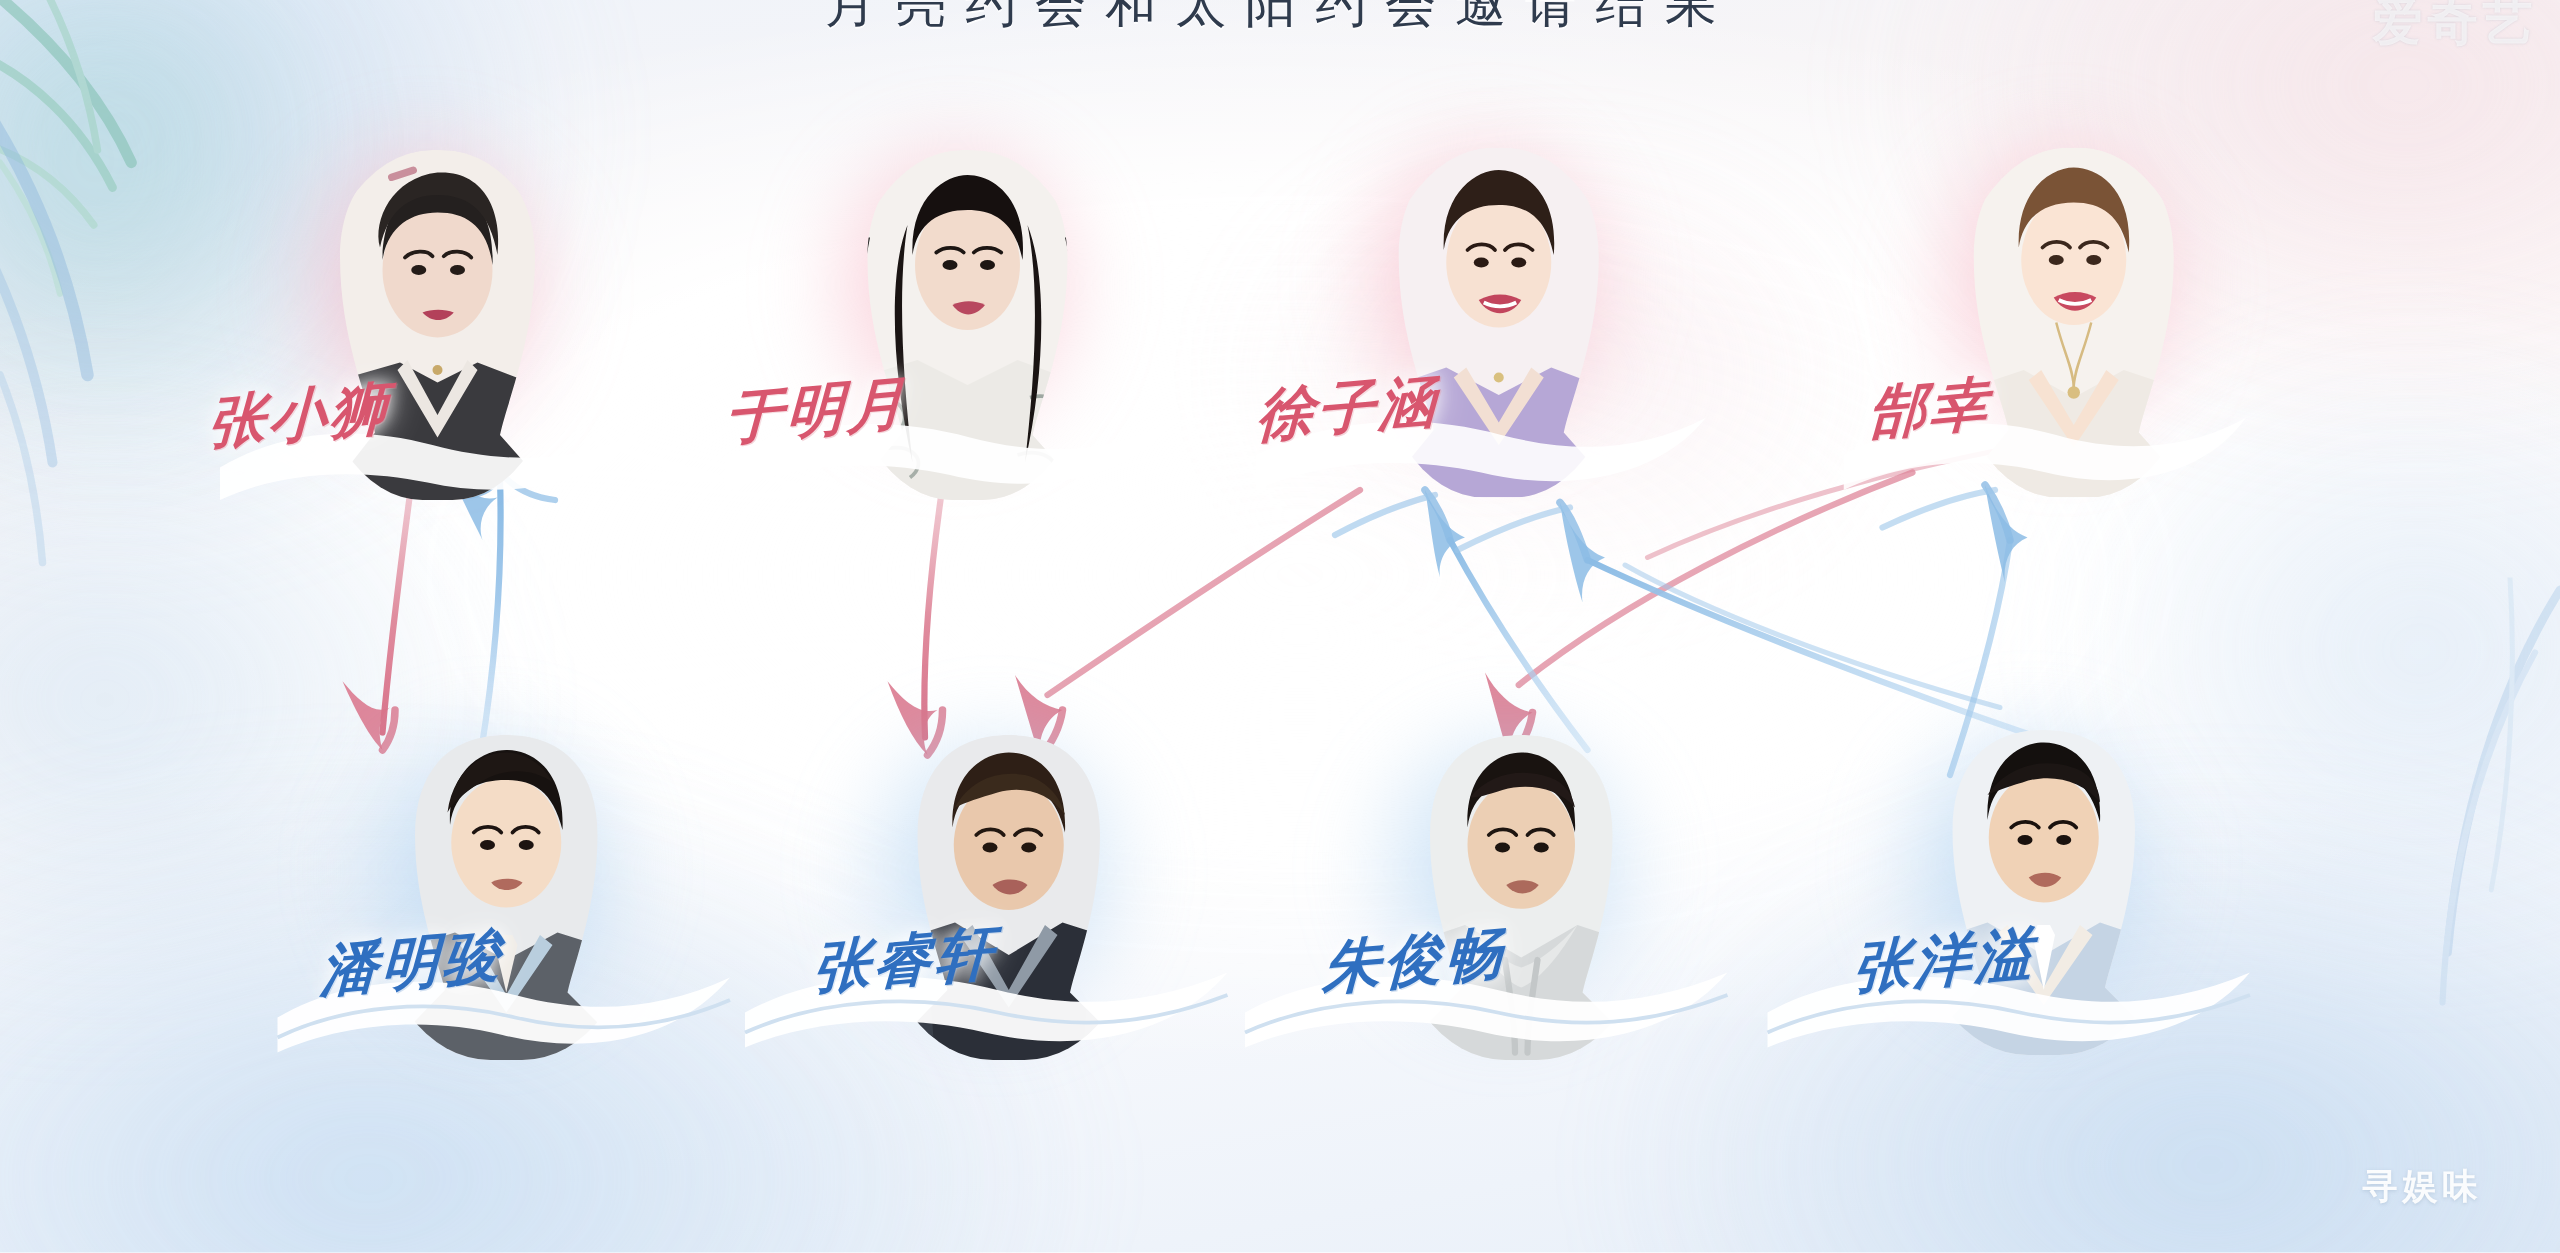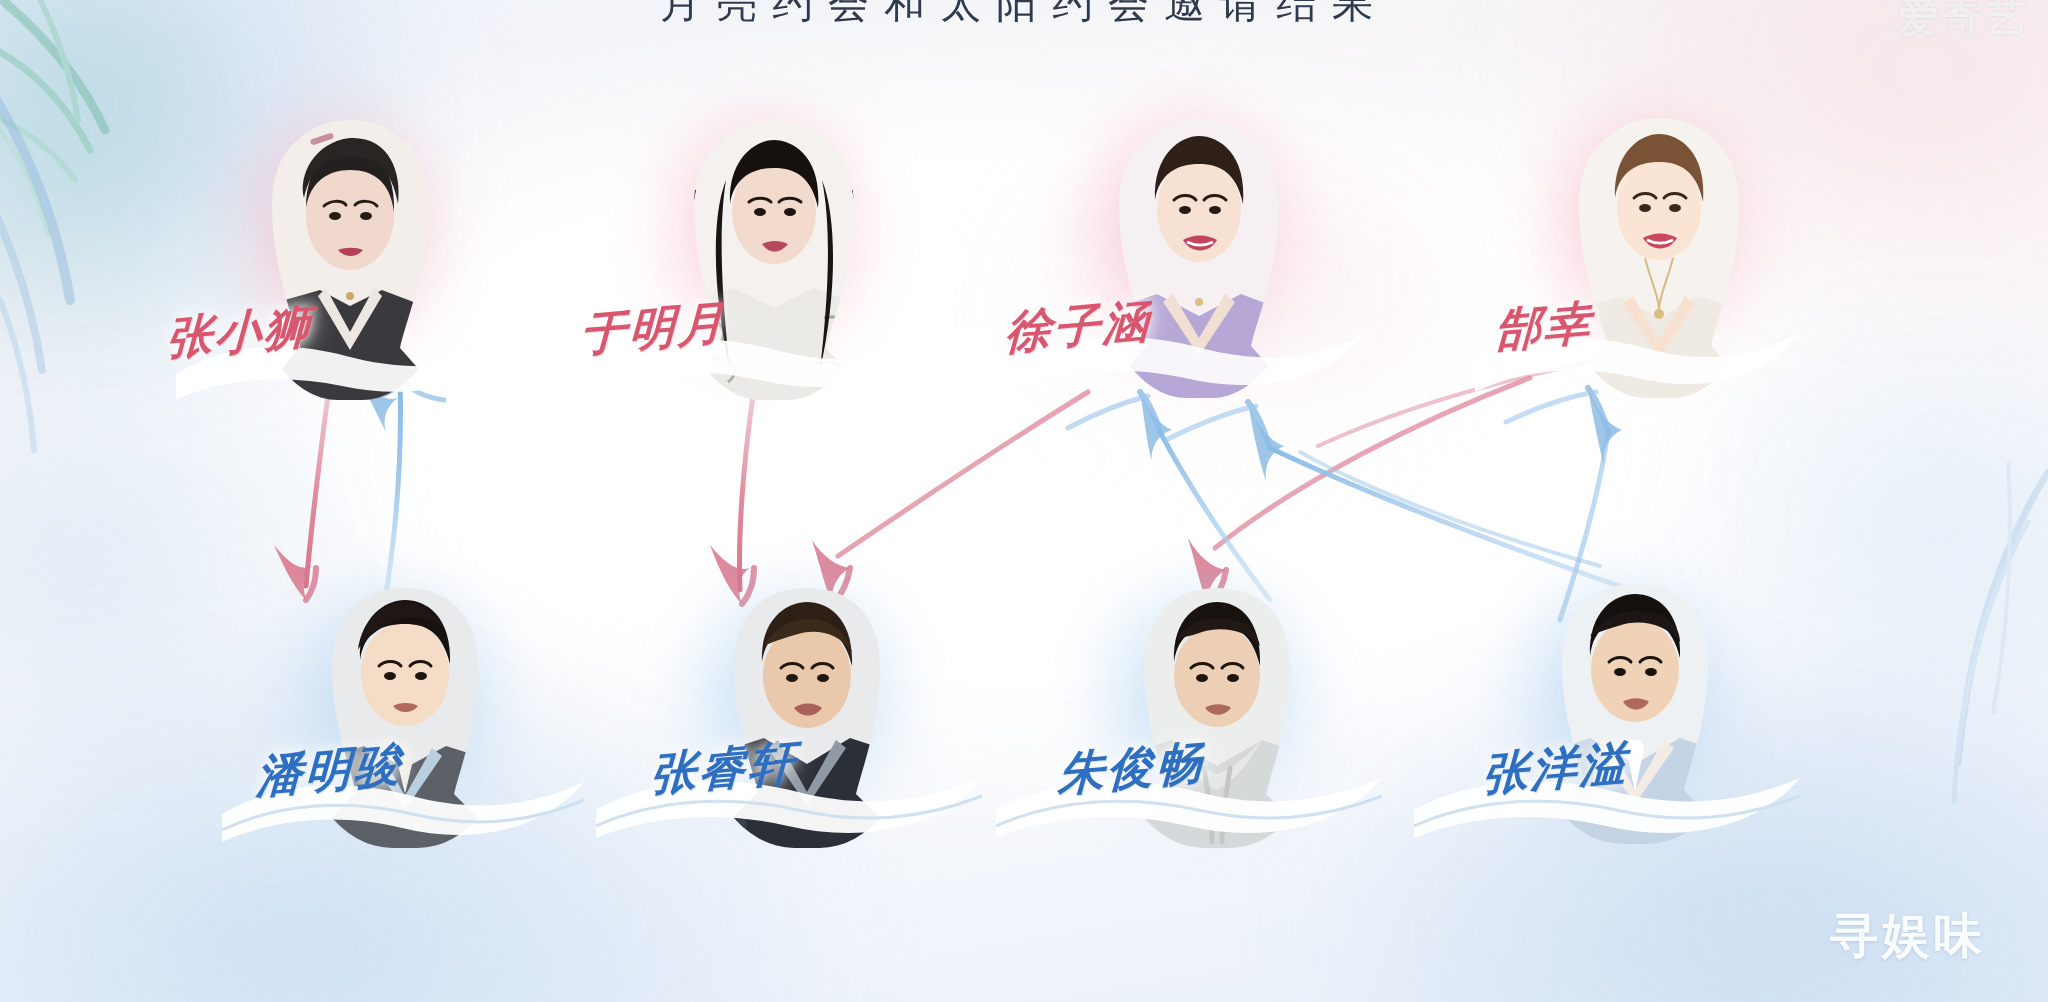--- a/index.html
+++ b/index.html
@@ -79,21 +79,21 @@
 
   
   #arrows{position:absolute;inset:0;pointer-events:none;}
 
   
   .wm{position:absolute;color:rgba(255,255,255,.62);font-weight:700;
       letter-spacing:4px;pointer-events:none;
       font-family:"DejaVu Sans","Liberation Sans",sans-serif;
       text-shadow:0 0 2px rgba(120,140,165,.25);}
   #wm-top{right:18px;top:-10px;font-size:40px;}
-  #wm-bottom{right:62px;bottom:34px;font-size:48px;color:rgba(255,255,255,.92);
+  #wm-bottom{right:62px;bottom:34px;font-size:28px;color:rgba(255,255,255,.92);
       text-shadow:0 1px 3px rgba(150,170,195,.45);}
 </style>
 </head>
 <body>
 
 <div id="stage">
 
   <div class="bg-base"></div>
   <div class="wash w-tl"></div>
   <div class="wash w-tl2"></div>

